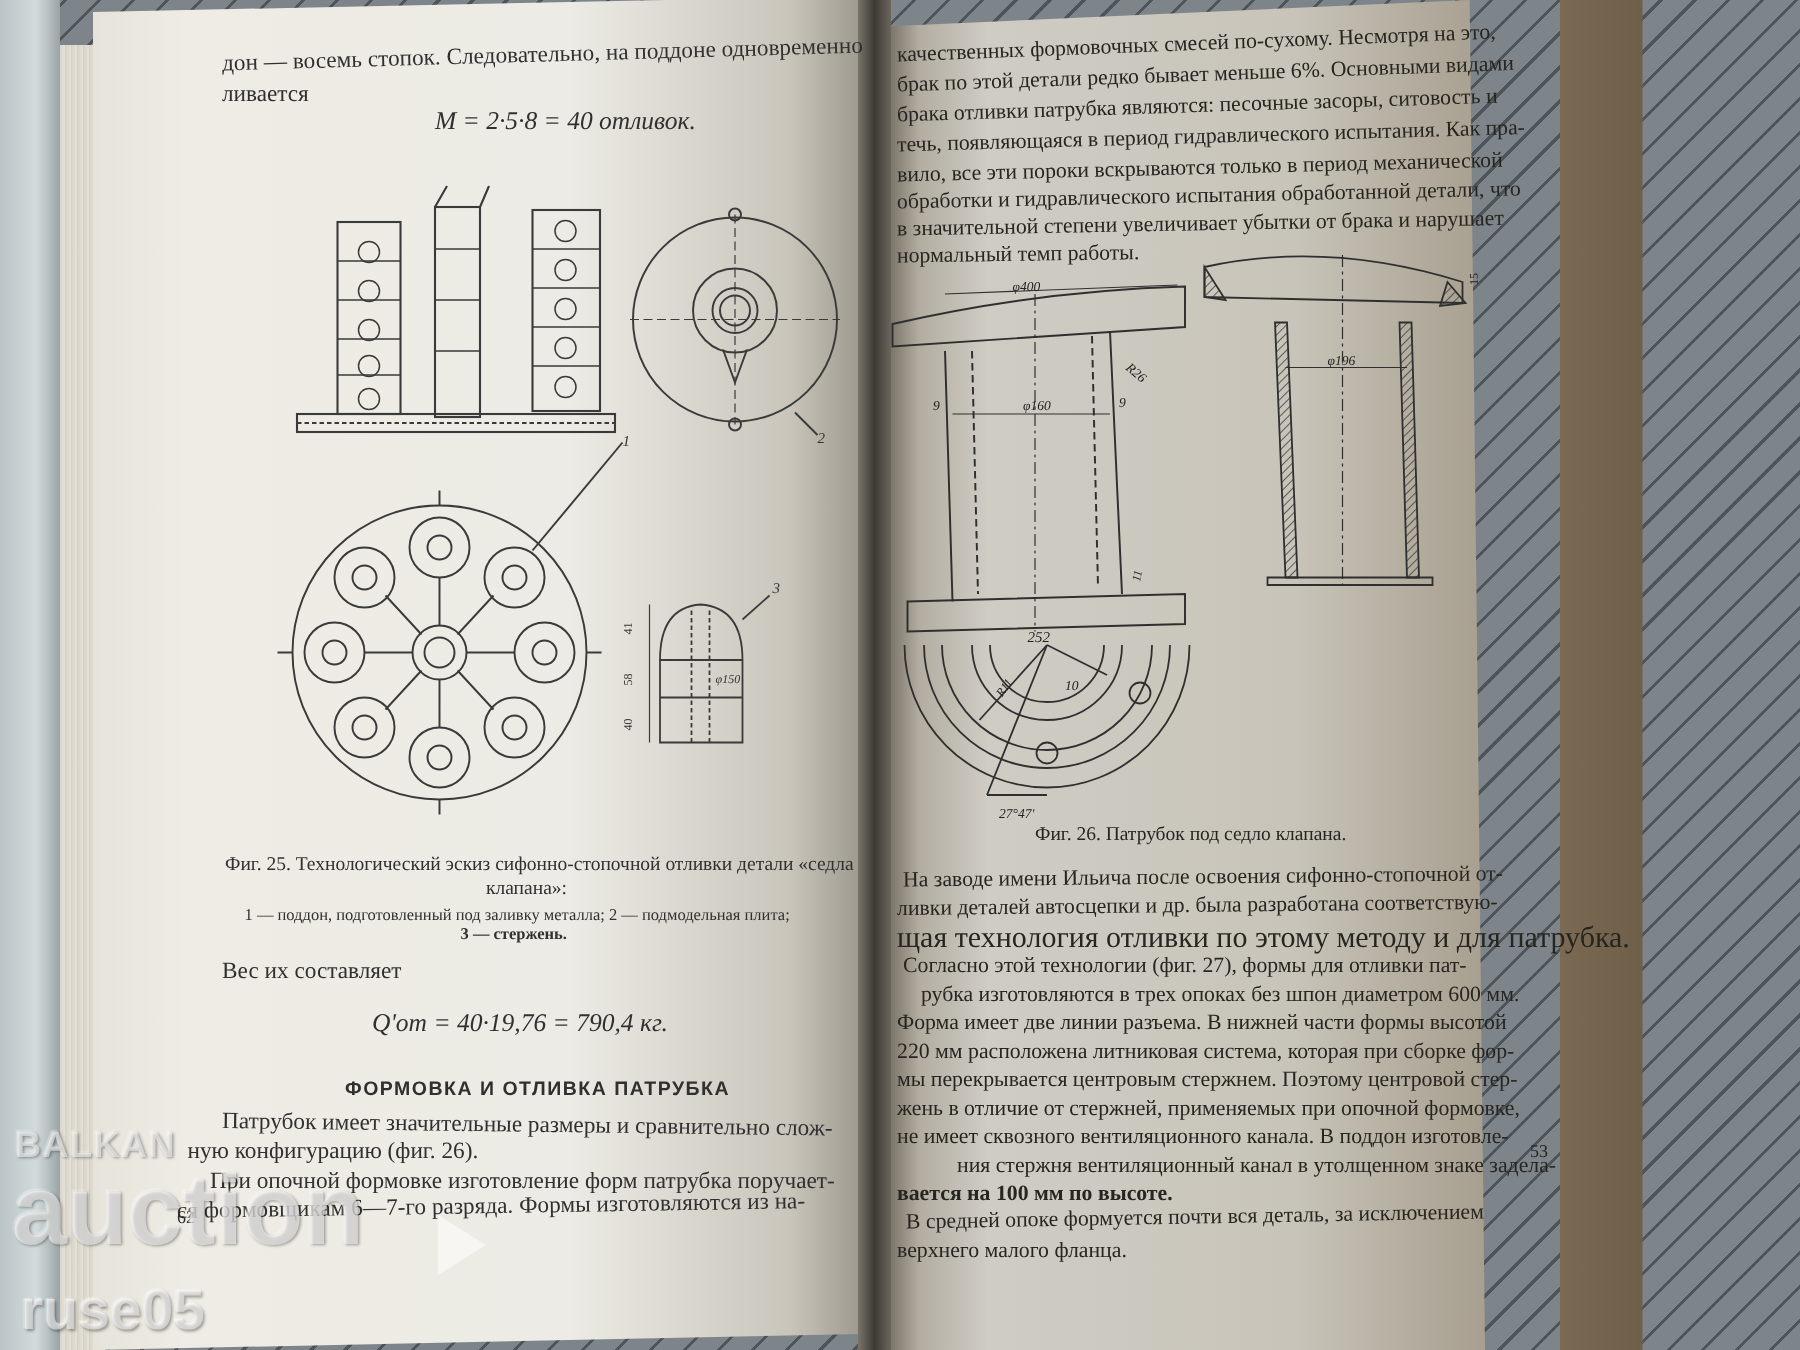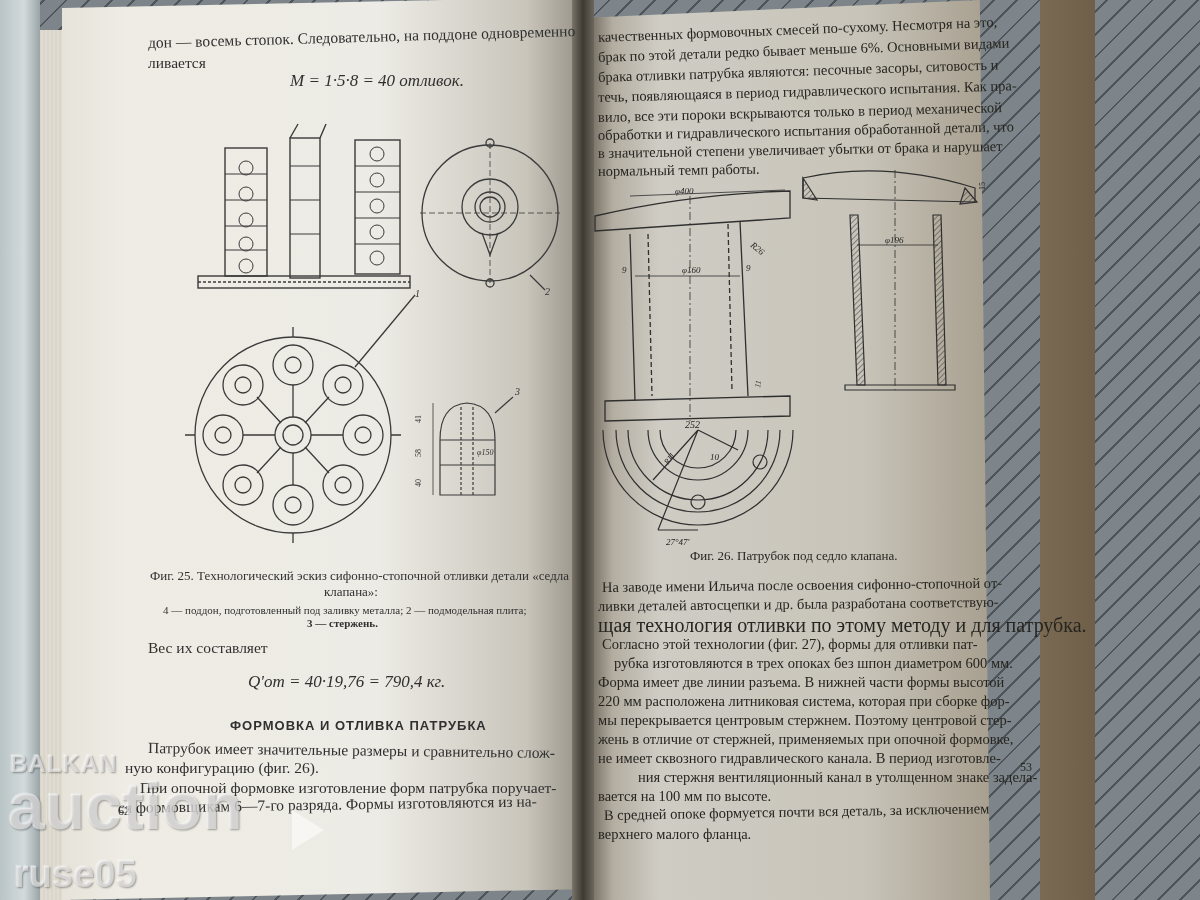--- a/index.html
+++ b/index.html
@@ -46,21 +46,21 @@
 
 <div class="book">
   <div class="page-left-edge"></div>
   <div class="page-left"></div>
   <div class="page-right"></div>
   <div class="page-right-board"></div>
   <div class="gutter"></div>
 
   <div class="txt left-text" style="left:148px;top:33px;transform:rotate(-1.6deg);transform-origin:left;">дон — восемь стопок. Следовательно, на поддоне одновременно</div>
   <div class="txt left-text" style="left:148px;top:53px;">ливается</div>
-  <div class="txt left-text formula" style="left:290px;top:71px;">M = 1·5·8 = 40 отливок.</div>
+  <div class="txt left-text formula" style="left:290px;top:71px;">M = 2·5·8 = 40 отливок.</div>
 
   <div class="fig" style="left:190px;top:130px;">
     <svg width="240" height="170">
       <g fill="none" stroke="#3a3a3a" stroke-width="1.4">
         <rect x="35" y="18" width="42" height="128"></rect>
         <rect x="165" y="10" width="45" height="134"></rect>
         <rect x="100" y="8" width="30" height="140"></rect>
         <path d="M100 8 L108 -6 M130 8 L136 -6"></path>
         <rect x="8" y="146" width="212" height="12"></rect>
         <path d="M8 152 L220 152" stroke-dasharray="3 2"></path>
@@ -133,21 +133,21 @@
       <text x="320" y="80" font-size="10" font-style="italic" fill="#333">3</text>
       <text x="226" y="108" font-size="8" fill="#333" transform="rotate(-90 226 108)">41</text>
       <text x="226" y="142" font-size="8" fill="#333" transform="rotate(-90 226 142)">58</text>
       <text x="226" y="172" font-size="8" fill="#333" transform="rotate(-90 226 172)">40</text>
       <text x="282" y="140" font-size="8" font-style="italic" fill="#333">φ150</text>
     </svg>
   </div>
 
   <div class="txt left-text caption" style="left:150px;top:566px;">Фиг. 25. Технологический эскиз сифонно-стопочной отливки детали «седла</div>
   <div class="txt left-text caption" style="left:324px;top:582px;">клапана»:</div>
-  <div class="txt left-text legend" style="left:163px;top:601px;">4 — поддон, подготовленный под заливку металла; 2 — подмодельная плита;</div>
+  <div class="txt left-text legend" style="left:163px;top:601px;">1 — поддон, подготовленный под заливку металла; 2 — подмодельная плита;</div>
   <div class="txt left-text legend" style="left:307px;top:614px;font-weight:bold;">3 — стержень.</div>
 
   <div class="txt left-text" style="left:148px;top:638px;">Вес их составляет</div>
   <div class="txt left-text formula" style="left:248px;top:672px;font-family:Liberation Serif, serif;">Q'от = 40·19,76 = 790,4 кг.</div>
 
   <div class="txt left-text heading" style="left:230px;top:716px;">ФОРМОВКА И ОТЛИВКА ПАТРУБКА</div>
   <div class="txt left-text" style="left:148px;top:738px;transform:rotate(0.7deg);transform-origin:left;">Патрубок имеет значительные размеры и сравнительно слож-</div>
   <div class="txt left-text" style="left:125px;top:758px;">ную конфигурацию (фиг. 26).</div>
   <div class="txt left-text" style="left:140px;top:778px;">При опочной формовке изготовление форм патрубка поручает-</div>
   <div class="txt left-text" style="left:118px;top:798px;transform:rotate(-0.9deg);transform-origin:left;">ся формовщикам 6—7-го разряда. Формы изготовляются из на-</div>
@@ -225,23 +225,23 @@
 
   <div class="txt right-text" style="left:602px;top:578px;transform:rotate(-0.6deg);transform-origin:left;font-size:14.5px;">На заводе имени Ильича после освоения сифонно-стопочной от-</div>
   <div class="txt right-text" style="left:598px;top:597px;transform:rotate(-0.6deg);transform-origin:left;font-size:14.5px;">ливки деталей автосцепки и др. была разработана соответствую-</div>
   <div class="txt right-text" style="left:598px;top:616px;font-size:20px;">щая технология отливки по этому методу и для патрубка.</div>
   <div class="txt right-text" style="left:602px;top:635px;font-size:14.5px;">Согласно этой технологии (фиг. 27), формы для отливки пат-</div>
   <div class="txt right-text" style="left:614px;top:654px;font-size:14.5px;">рубка изготовляются в трех опоках без шпон диаметром 600 мм.</div>
   <div class="txt right-text" style="left:598px;top:673px;font-size:14.5px;">Форма имеет две линии разъема. В нижней части формы высотой</div>
   <div class="txt right-text" style="left:598px;top:692px;font-size:14.5px;">220 мм расположена литниковая система, которая при сборке фор-</div>
   <div class="txt right-text" style="left:598px;top:711px;font-size:14.5px;">мы перекрывается центровым стержнем. Поэтому центровой стер-</div>
   <div class="txt right-text" style="left:598px;top:730px;font-size:14.5px;">жень в отличие от стержней, применяемых при опочной формовке,</div>
-  <div class="txt right-text" style="left:598px;top:749px;font-size:14.5px;">не имеет сквозного гидравлического канала. В период изготовле-</div>
+  <div class="txt right-text" style="left:598px;top:749px;font-size:14.5px;">не имеет сквозного вентиляционного канала. В поддон изготовле-</div>
   <div class="txt right-text" style="left:598px;top:768px;font-size:14.5px;margin-left:40px;">ния стержня вентиляционный канал в утолщенном знаке задела-</div>
-  <div class="txt right-text" style="left:598px;top:787px;font-size:14.5px;">вается на 100 мм по высоте.</div>
+  <div class="txt right-text" style="left:598px;top:787px;font-size:14.5px;font-weight:bold;">вается на 100 мм по высоте.</div>
   <div class="txt right-text" style="left:604px;top:806px;transform:rotate(-1deg);transform-origin:left;font-size:14.5px;">В средней опоке формуется почти вся деталь, за исключением</div>
   <div class="txt right-text" style="left:598px;top:825px;font-size:14.5px;">верхнего малого фланца.</div>
   <div class="txt right-text pagenum" style="left:1020px;top:758px;">53</div>
 </div>
 
 <div class="watermark wm-balkan">BALKAN</div>
 <div class="watermark wm-auction">auction</div>
 <div class="watermark wm-user">ruse05</div>
 <div class="wm-play"></div>
 

